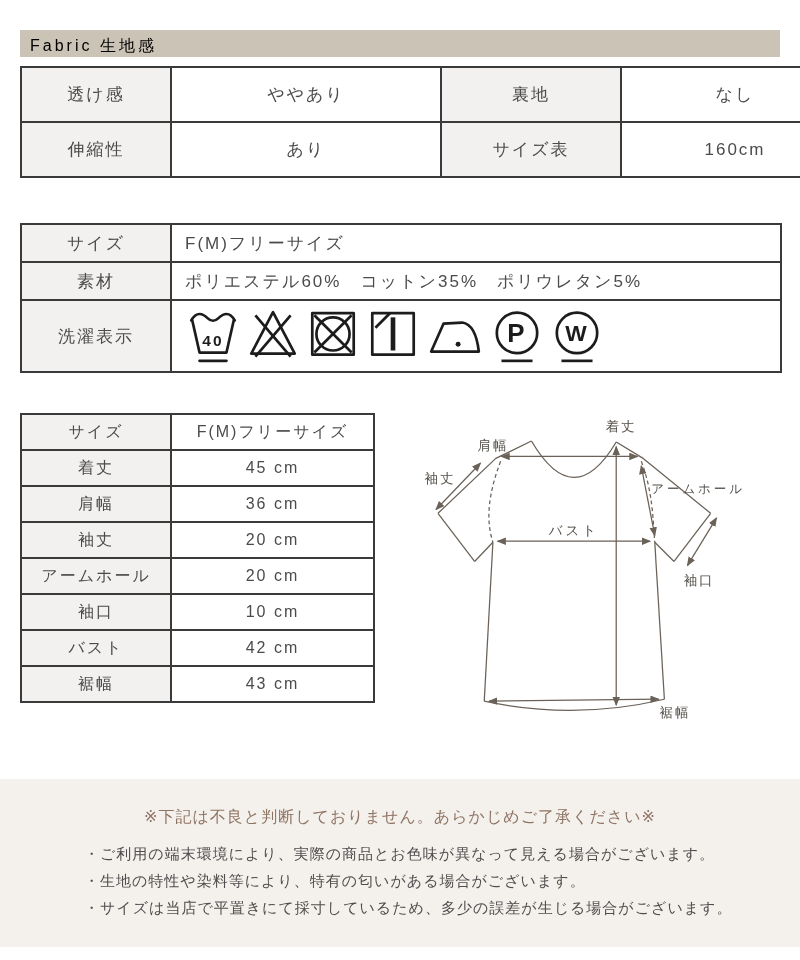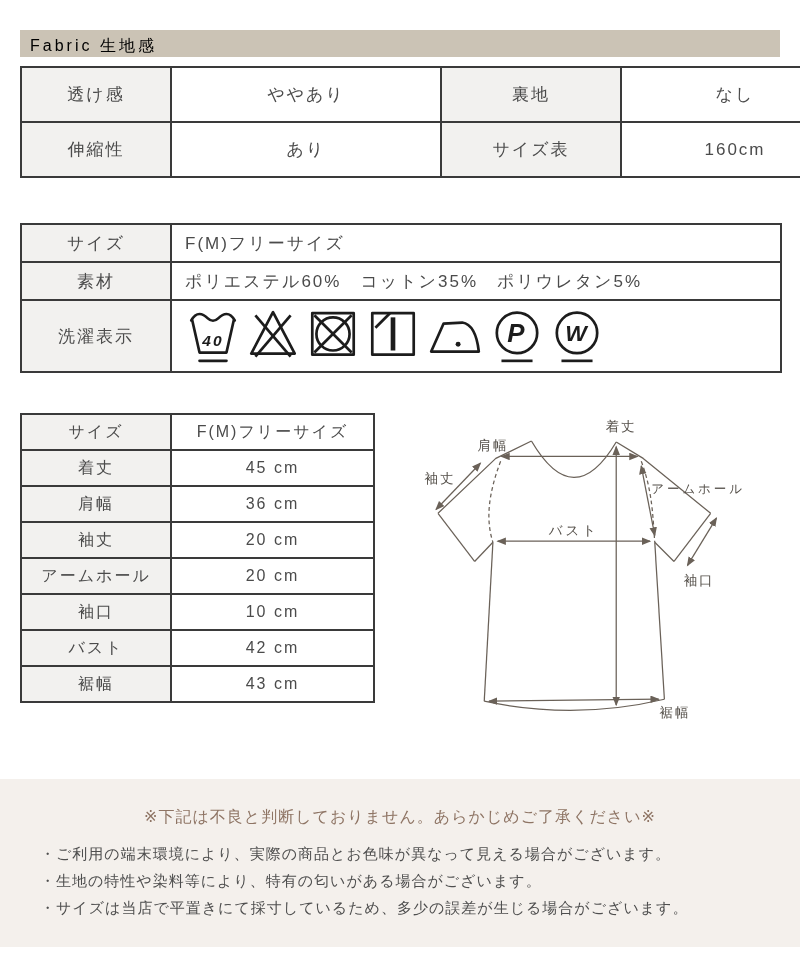--- a/index.html
+++ b/index.html
@@ -34,21 +34,21 @@
     color: #4b4b4b;
     background: #ffffff;
   }
   td.lbl { background: #f2f1ef; }
 
   .fabric-table td { height: 55px; }
 
   .sizeinfo-table td { height: 38px; }
   .sizeinfo-table td.val { text-align: left; padding-left: 13px; }
   .sizeinfo-table tr.care-row td { height: 72px; }
-  .care-strip { display: flex; align-items: center; gap: 8px; padding-left: 2px; font-style: italic; }
+  .care-strip { display: flex; align-items: center; gap: 8px; padding-left: 2px; }
   .care-strip svg { display: block; }
 
   .measure-area { display: flex; align-items: flex-start; margin-top: 40px; }
   .measure-table { width: 353px; }
   .measure-table td { height: 36px; font-size: 16px; }
 
   .diagram-svg { margin-left: 10px; margin-top: -10px; }
 
   .notice {
     background: #f4f0ec;
@@ -61,20 +61,21 @@
     color: #8e7464;
     font-size: 16px;
     letter-spacing: 1px;
     margin-bottom: 12px;
   }
   .notice-item {
     color: #4e4e4e;
     font-size: 15px;
     line-height: 27px;
     letter-spacing: 1px;
+    margin-left: 44px;
   }
 </style>
 </head>
 <body>
 
 <div class="page">
   <div class="content">
 
     <div class="section-header">Fabric 生地感</div>
     <div class="gap-sm"></div>

